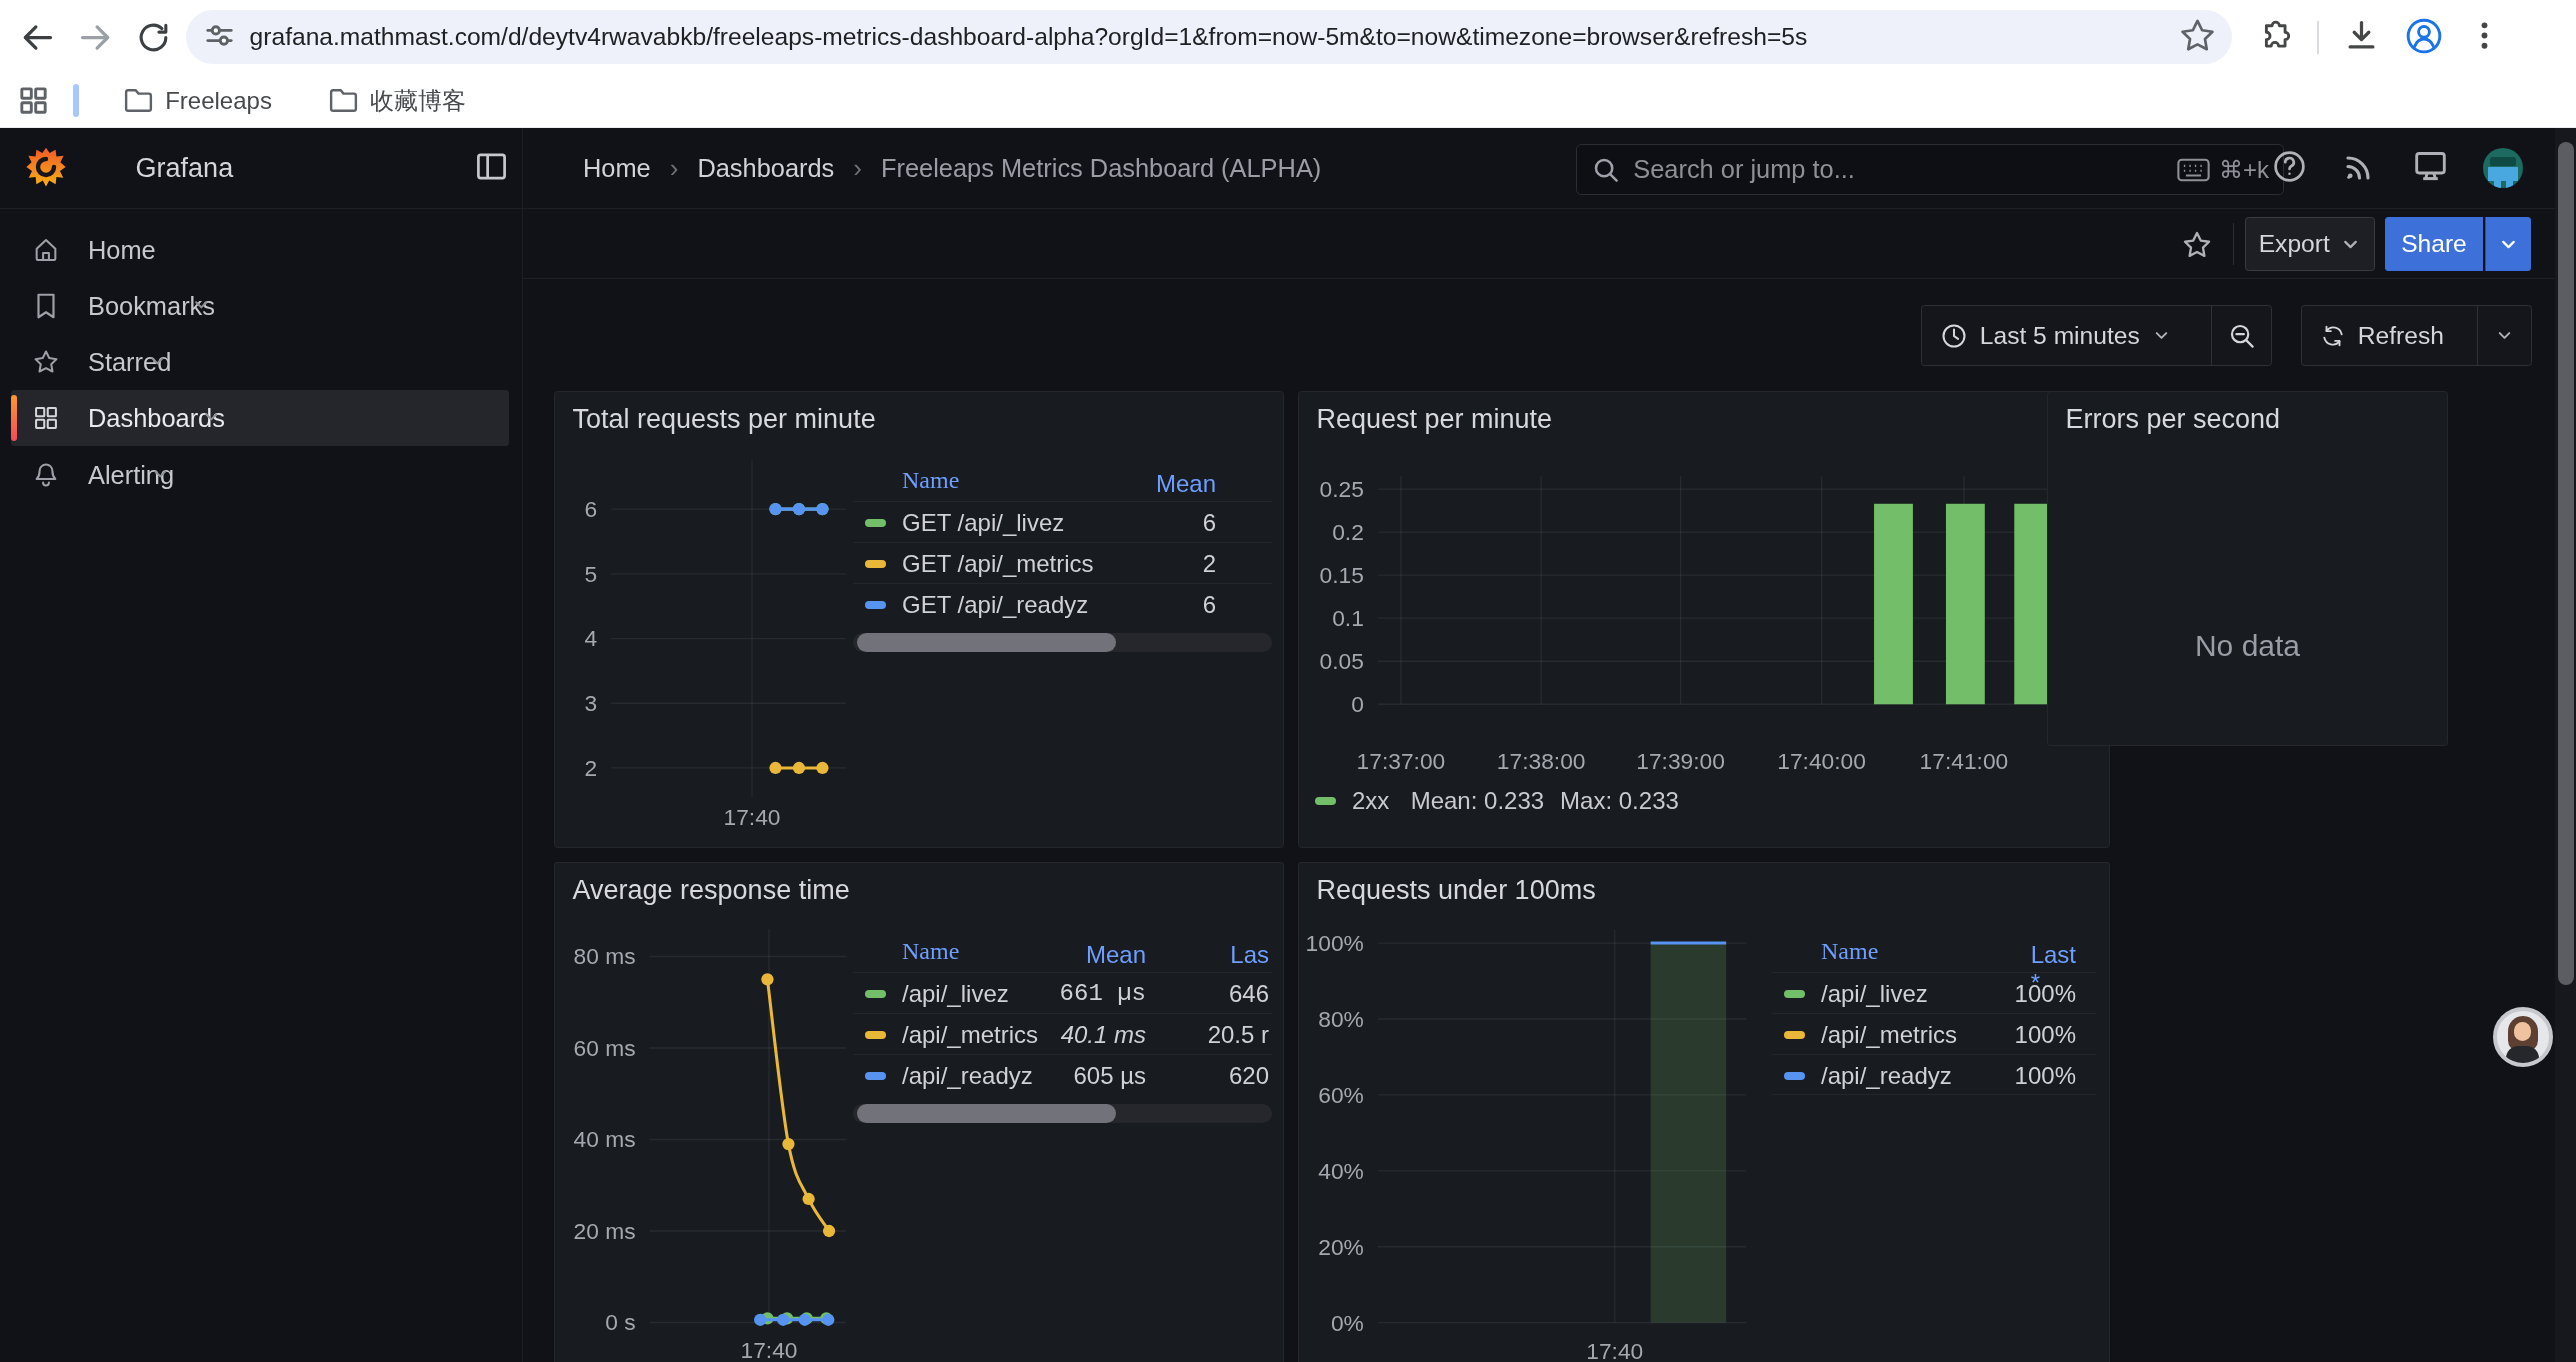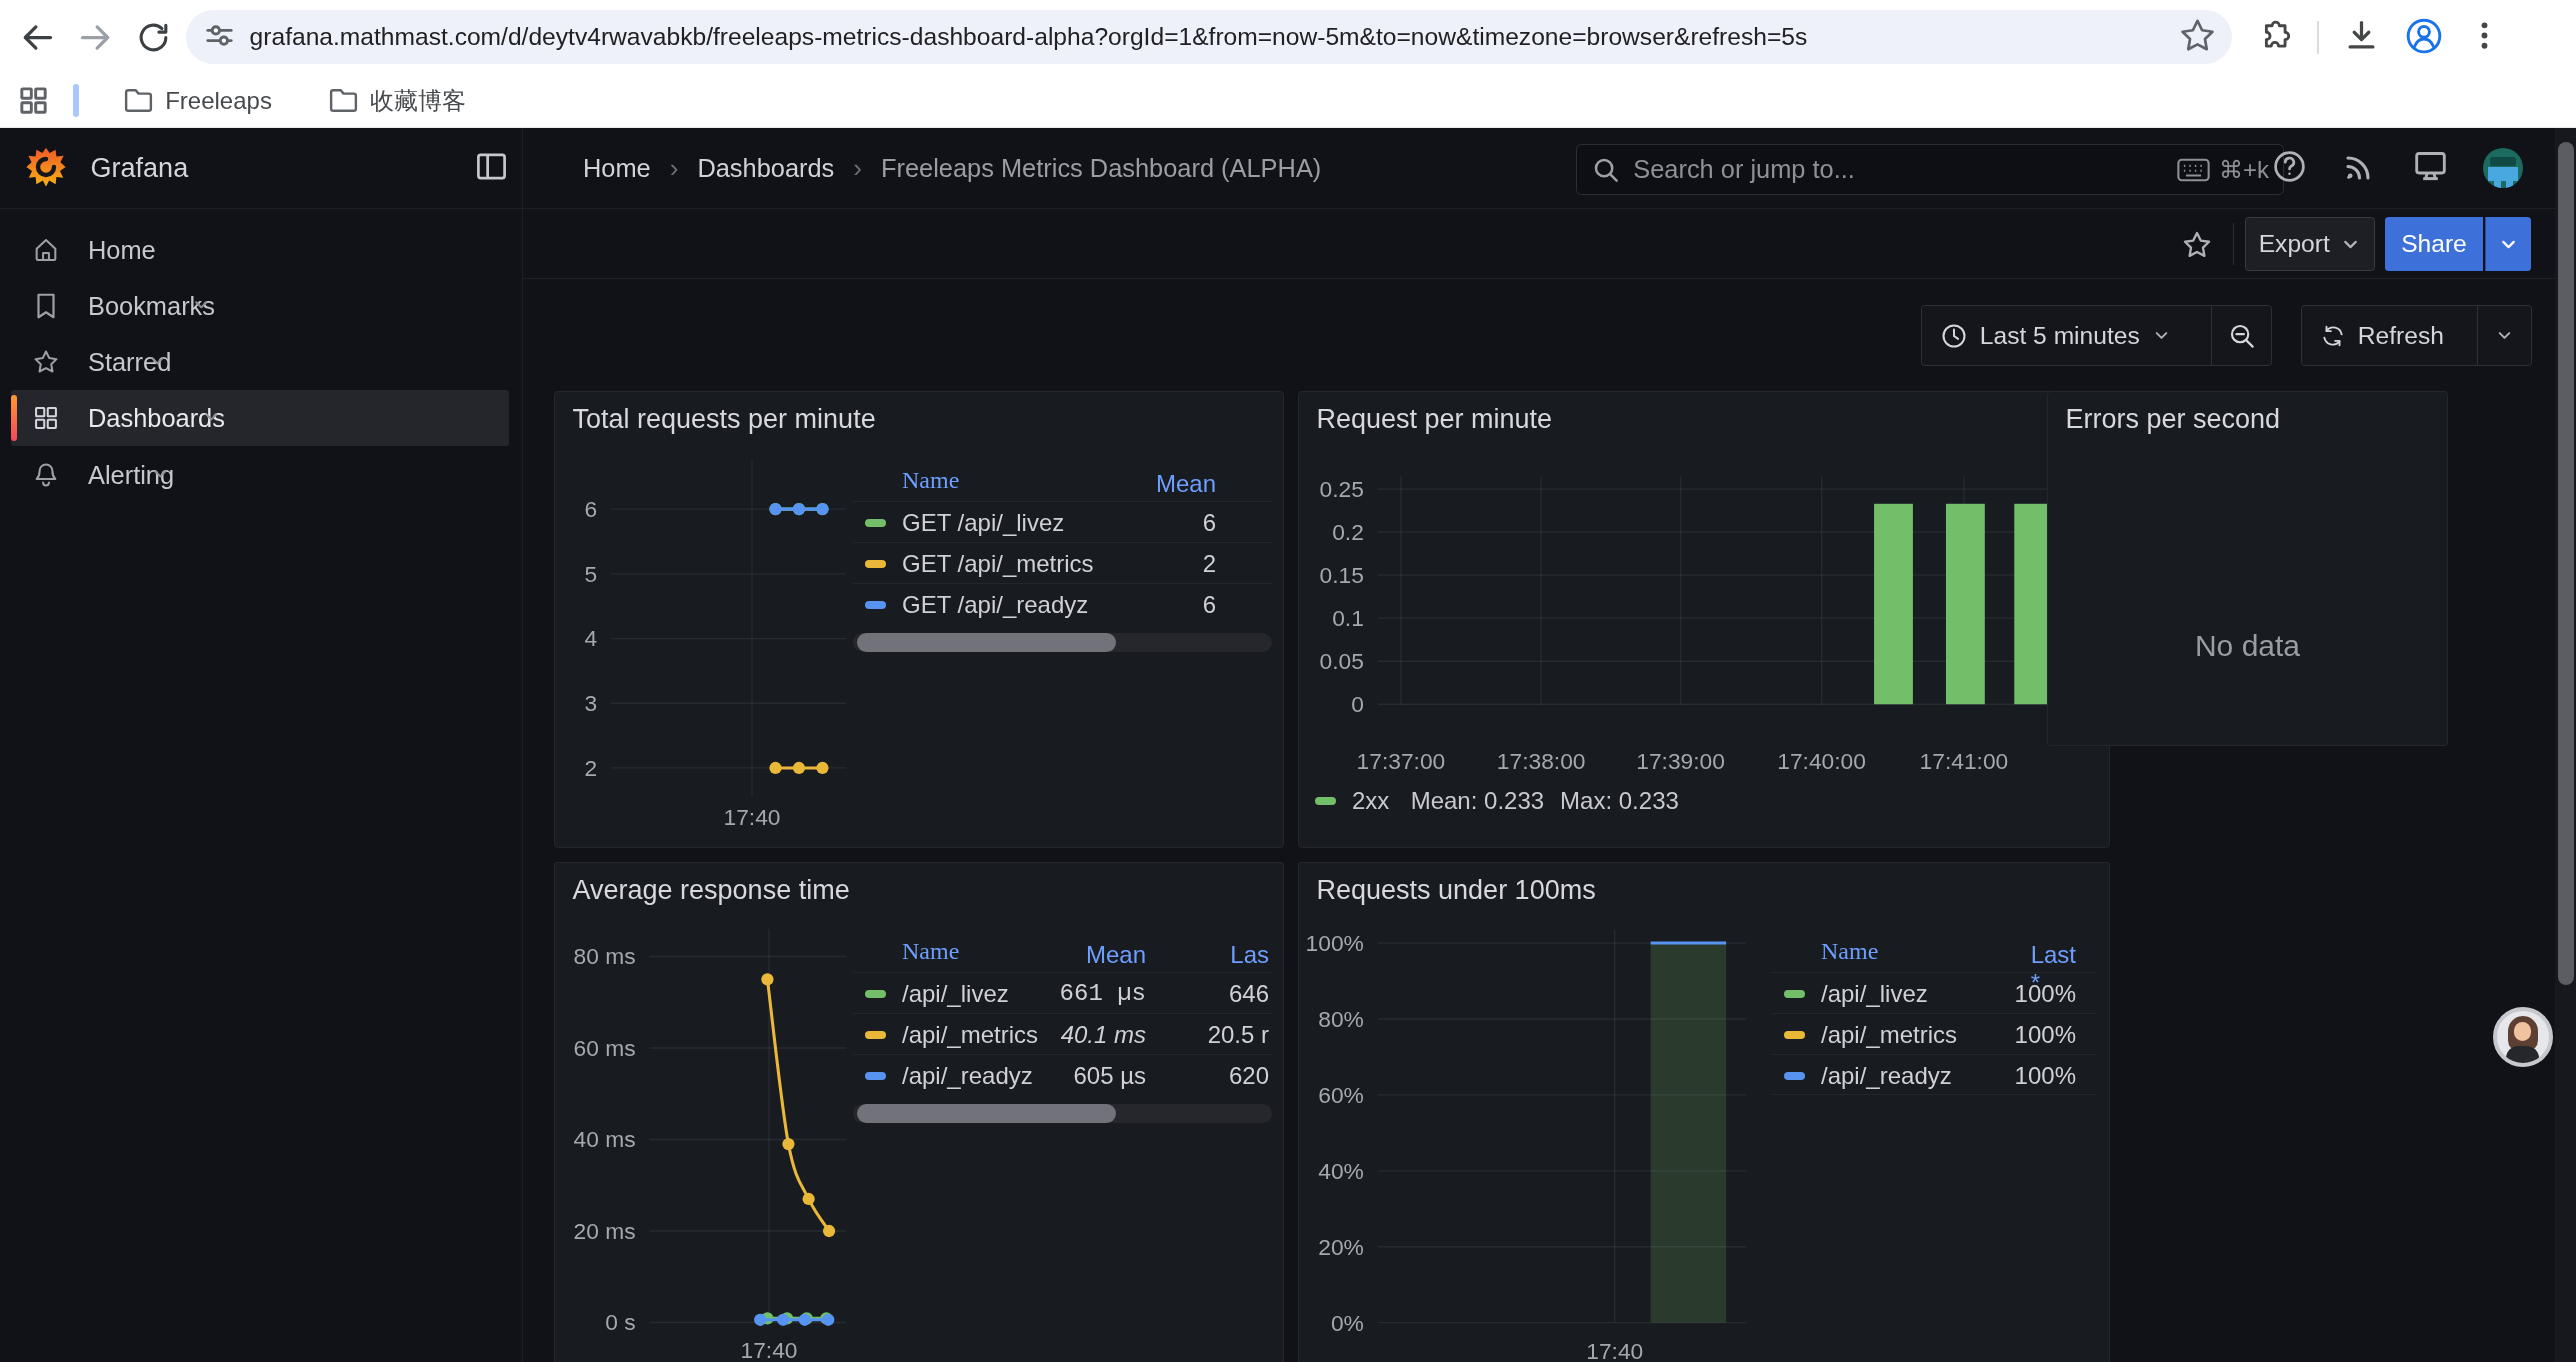--- a/index.html
+++ b/index.html
@@ -18,21 +18,21 @@
   .vsep-light{width:1.8px;height:33px;background:#dadce0;}
 
   .bookmarks-bar{left:0;top:74px;width:2576px;height:54px;background:#ffffff;display:flex;align-items:center;
     border-bottom:0.9px solid #e8eaed;}
   .bm-item{display:flex;align-items:center;gap:10.5px;margin-left:30px;height:42px;padding:0 12.3px;border-radius:21px;}
   .bm-label{font-size:24px;color:#474a4d;white-space:nowrap;}
   .tab-group-bar{width:6.1px;height:33px;border-radius:3.5px;background:#a8c7fa;margin-left:19px;}
 
   
   .gnav{left:0;top:128px;width:2576px;height:81px;background:#111217;border-bottom:0.9px solid #1e1f25;display:flex;align-items:center;}
-  .gnav-left{width:523px;height:100%;display:flex;align-items:center;border-right:0.9px solid #1e1f25;position:relative;flex:0 0 auto;}
+  .gnav-left{width:523px;height:100%;display:flex;align-items:center;border-right:0.9px solid #1e1f25;position:relative;flex:0 0 auto;gap:45px;}
   .brand{font-size:27px;color:#d5d6dc;margin-left:24.6px;font-weight:500;}
   .crumbs{display:flex;align-items:center;gap:19px;margin-left:60px;font-size:25.4px;white-space:nowrap;}
   .crumb-link{color:#d2d3d9;}
   .crumb-cur{color:#9b9da6;}
   .crumb-sep{color:#6d6f78;font-size:26px;}
   .gsearch{position:absolute;left:1576px;top:16px;width:708px;height:51px;background:#0e0f14;border:0.9px solid #2c2e35;
     border-radius:5.3px;display:flex;align-items:center;padding:0 14px;}
   .gsearch .ph{color:#8e9098;font-size:25.4px;margin-left:12.3px;flex:1;}
   .shortcut{display:flex;align-items:center;gap:8.8px;color:#8e9098;font-size:24px;}
   .gnav-icons{position:absolute;right:0;top:0;height:100%;display:flex;align-items:center;gap:33px;padding-right:53px;}

